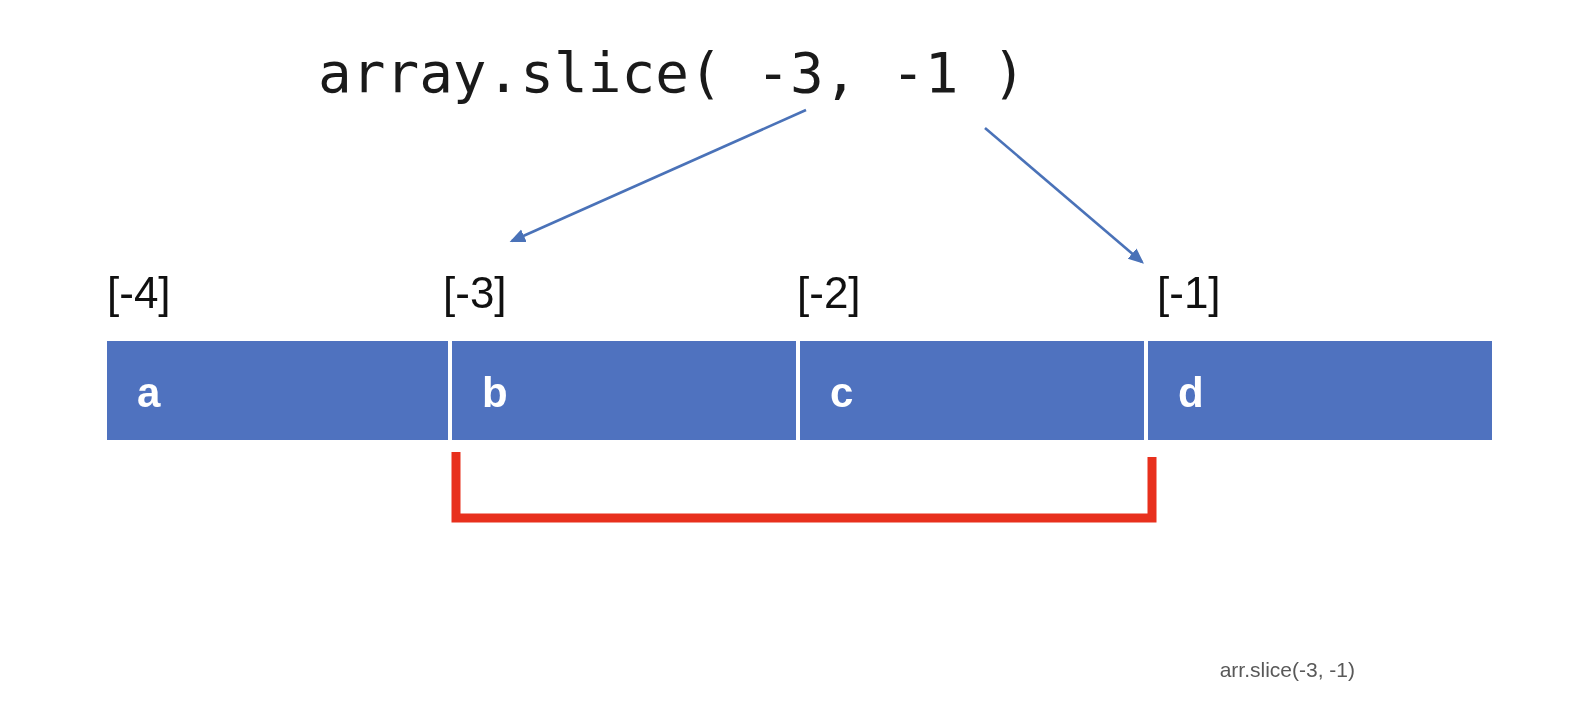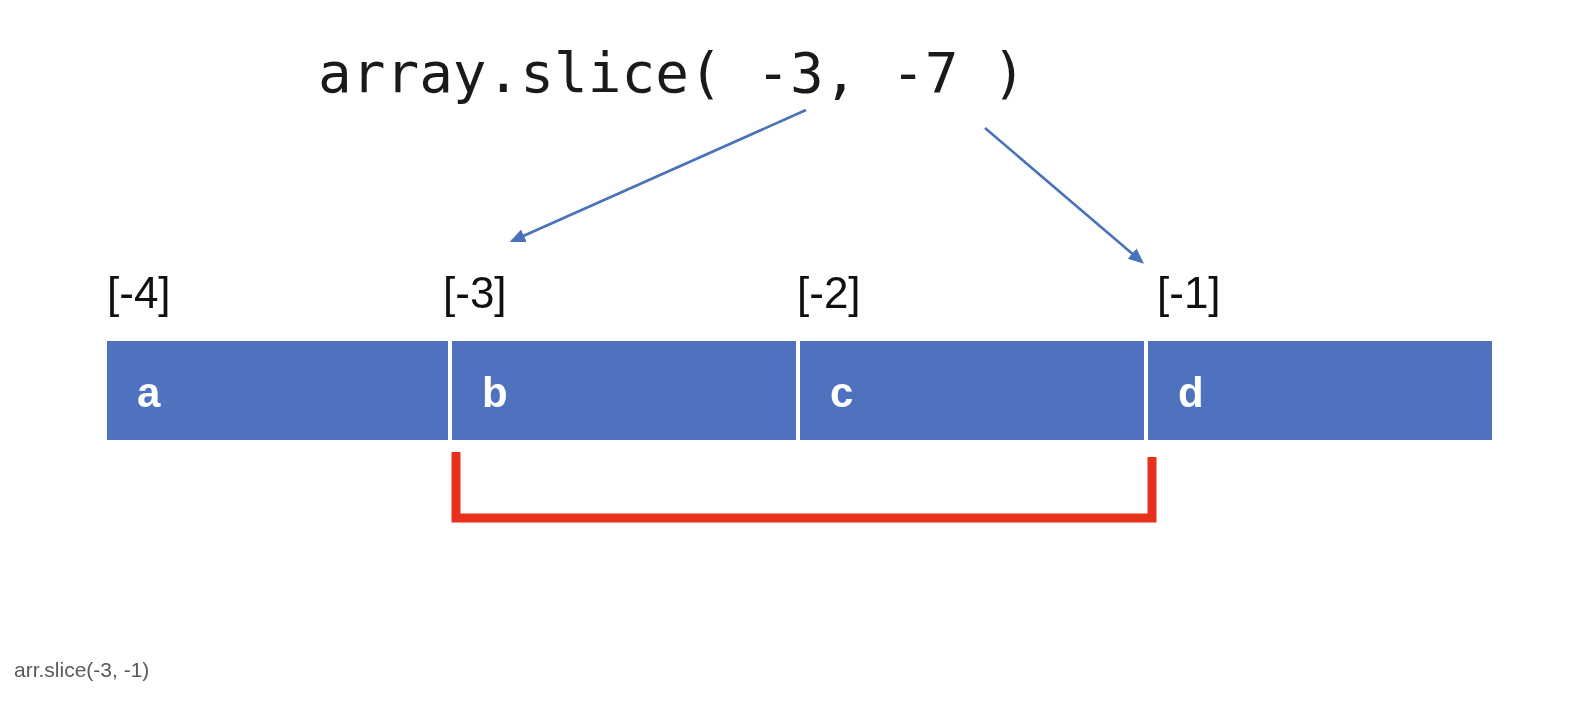--- a/index.html
+++ b/index.html
@@ -92,37 +92,37 @@
     left: 0;
     top: 0;
     width: 1572px;
     height: 720px;
     pointer-events: none;
   }
 
   
   .caption {
     position: absolute;
-    left: 14px;
+    left: 3px;
     top: 657px;
     width: 1352px;
-    text-align: left;
+    text-align: right;
     font-family: "Liberation Sans", sans-serif;
     font-size: 21px;
     line-height: 26px;
     color: #595959;
     white-space: pre;
   }
 </style>
 </head>
 <body>
 
 <div id="canvas">
 
-  <div class="title-code">array.slice( -3, -7 )</div>
+  <div class="title-code">array.slice( -3, -1 )</div>
 
   <svg class="arrows-svg" viewBox="0 0 1572 720" width="1572" height="720">
     <defs>
       <marker id="arrowhead-blue" markerWidth="6" markerHeight="6" refX="5" refY="3" orient="auto" markerUnits="strokeWidth">
         <path d="M0,0.4 L6,3 L0,5.6 Z" fill="#4a72b8"></path>
       </marker>
     </defs>
     <line x1="806" y1="110" x2="512" y2="241" stroke="#4a72b8" stroke-width="2.6" marker-end="url(#arrowhead-blue)"></line>
     <line x1="985" y1="128" x2="1142" y2="262" stroke="#4a72b8" stroke-width="2.6" marker-end="url(#arrowhead-blue)"></line>
   </svg>

